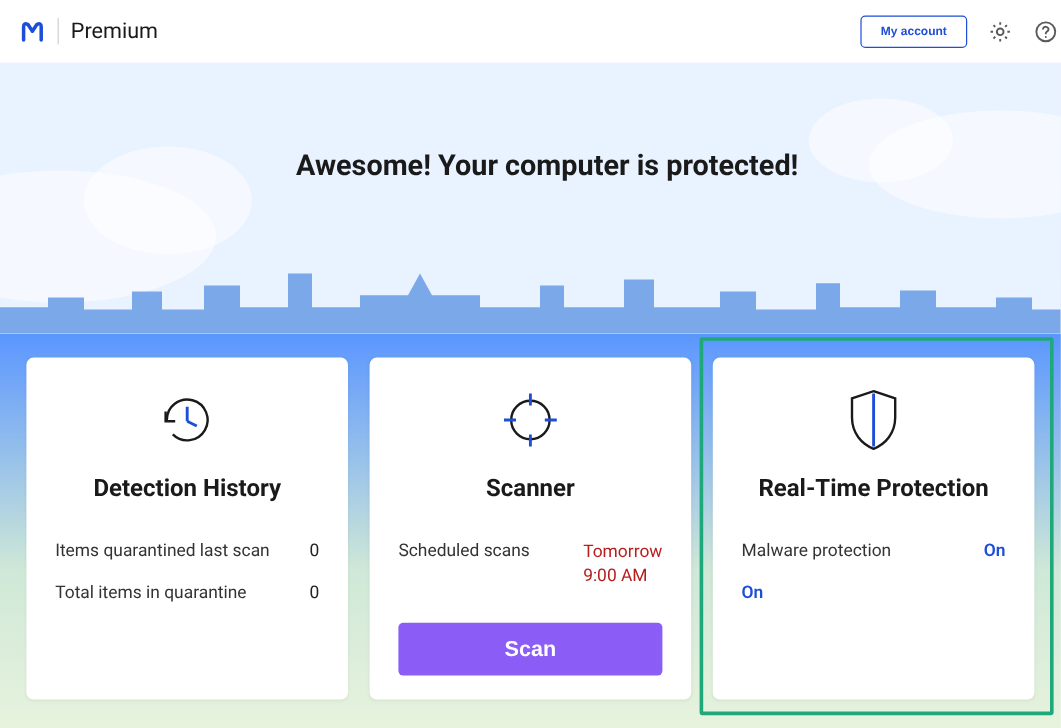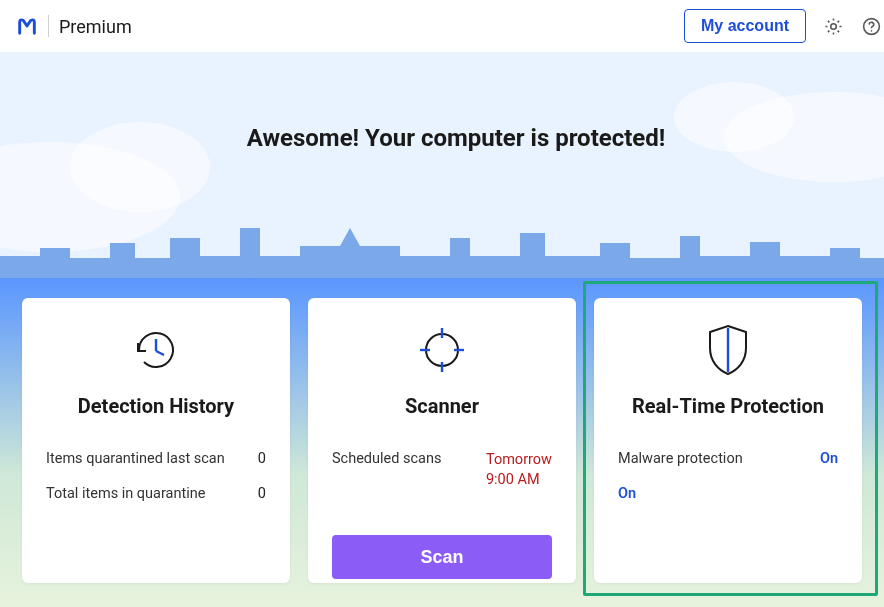--- a/index.html
+++ b/index.html
@@ -23,21 +23,21 @@
   }
   .logo-wrap { display: flex; align-items: center; gap: 10px; }
   .logo-m { width: 22px; height: 22px; display:flex; align-items:center; justify-content:center; }
   .divider { width:1px; height:22px; background:#d0d0d0; }
   .tier { font-size: 18px; color:#1a1a1a; font-weight:400; }
   .header-spacer { flex:1; }
   .my-account-btn {
     border: 1.5px solid #1d4ed8;
     color: #1d4ed8;
     background:#fff;
-    font-size: 16px;
+    font-size: 10px;
     font-weight:600;
     padding: 7px 16px;
     border-radius: 4px;
     cursor:pointer;
     margin-left:44px;
   }
   .header-icon {
     width: 22px; height:22px;
     margin-left: 16px;
     color:#595959;
@@ -92,21 +92,21 @@
     left:0; right:0; top:278px; bottom:0;
     background: linear-gradient(#5a96ff 0%, #cfe8d7 60%, #e7f3dd 100%);
     padding: 20px 22px 24px 22px;
     display:flex;
     gap: 18px;
   }
   .card {
     background:#fff;
     border-radius: 6px;
     flex:1;
-    padding: 24px 24px 4px 24px;
+    padding: 24px 24px 20px 24px;
     box-shadow: 0 1px 3px rgba(0,0,0,0.06);
     display:flex;
     flex-direction:column;
     min-width:0;
   }
   .highlight-box {
     position:absolute;
     border: 3px solid #1fa97a;
     border-radius: 2px;
     pointer-events:none;

